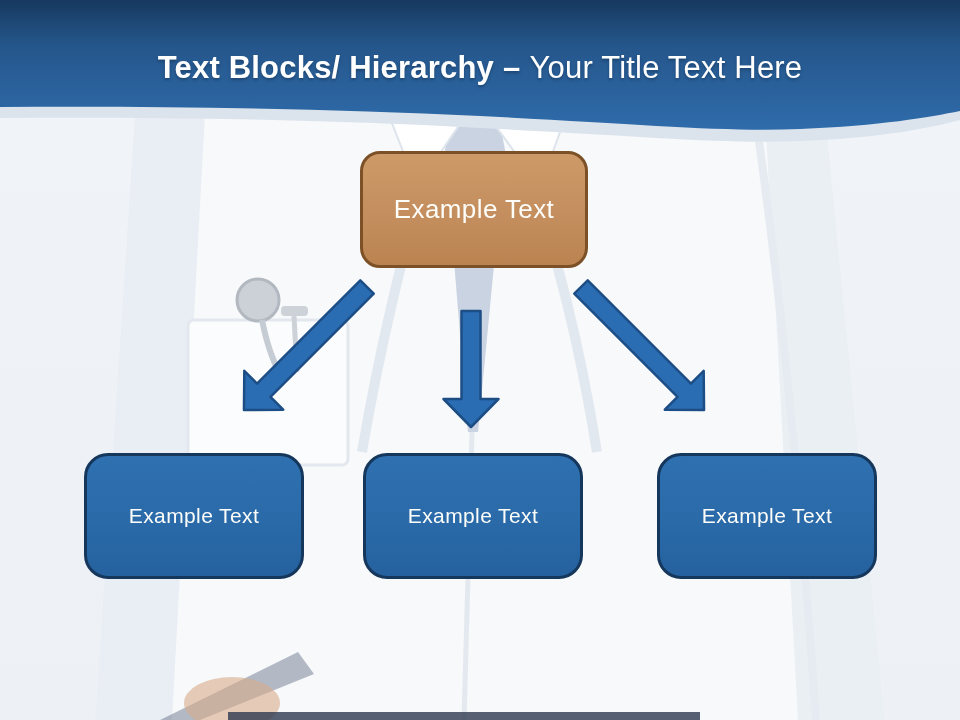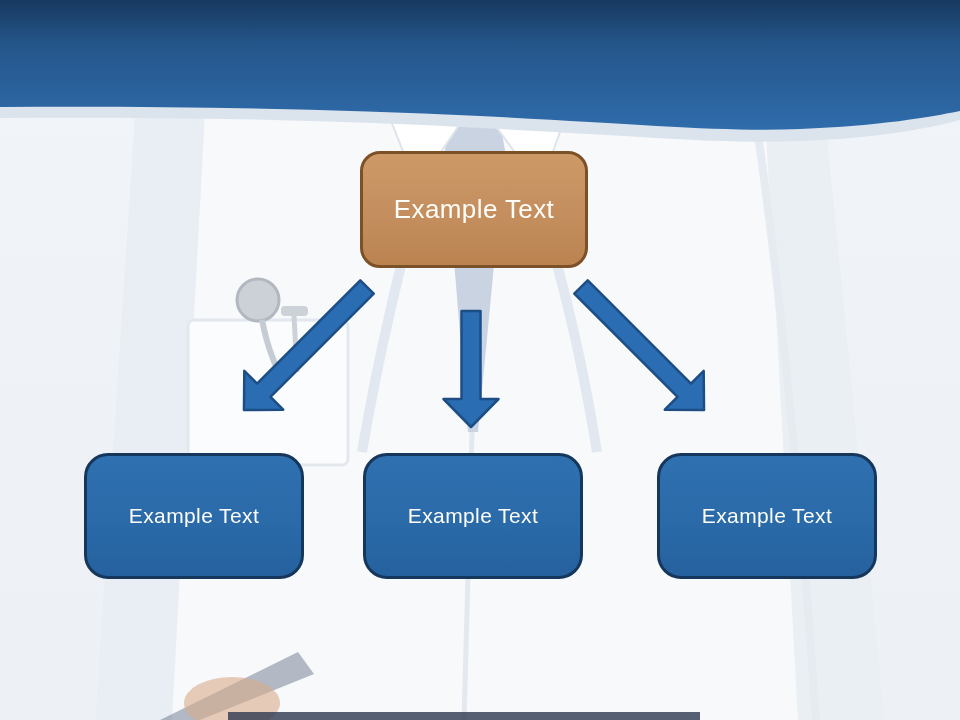--- a/index.html
+++ b/index.html
@@ -76,20 +76,23 @@
       <linearGradient id="hdr" x1="0" y1="0" x2="0" y2="1">
         <stop offset="0" stop-color="#16395f"></stop>
         <stop offset="0.35" stop-color="#25568b"></stop>
         <stop offset="1" stop-color="#2f6cab"></stop>
       </linearGradient>
     </defs>
     <path d="M0,0 H960 V120 C930,128 880,138 800,141 C720,144 640,136 480,128 C320,119 160,117 0,118 Z" fill="#dbe3ec"></path>
     <path d="M0,0 H960 V111 C930,117 880,126 800,129 C720,132 640,124 480,116 C320,108 160,106 0,107 Z" fill="url(#hdr)"></path>
   </svg>
 
+  <div class="title">
+    <span class="bold">Text Blocks/ Hierarchy</span><span class="dash">–</span><span class="regular">Your Title Text Here</span>
+  </div>
 
   <svg class="arrow-layer" width="960" height="720" viewBox="0 0 960 720">
     <path d="M-9.5,0 L9.5,0 L9.5,146 L27.5,146 L0,174 L-27.5,146 L-9.5,146 Z" transform="translate(367,287) rotate(45)" fill="#2b6db3" stroke="#1c4e85" stroke-width="2.5" stroke-linejoin="round"></path>
     <path d="M-9.5,0 L9.5,0 L9.5,88 L27.5,88 L0,116 L-27.5,88 L-9.5,88 Z" transform="translate(471,311)" fill="#2b6db3" stroke="#1c4e85" stroke-width="2.5" stroke-linejoin="round"></path>
     <path d="M-9.5,0 L9.5,0 L9.5,146 L27.5,146 L0,174 L-27.5,146 L-9.5,146 Z" transform="translate(581,287) rotate(-45)" fill="#2b6db3" stroke="#1c4e85" stroke-width="2.5" stroke-linejoin="round"></path>
   </svg>
 
   <div class="node top-node">
     <span>Example Text</span>
   </div>

